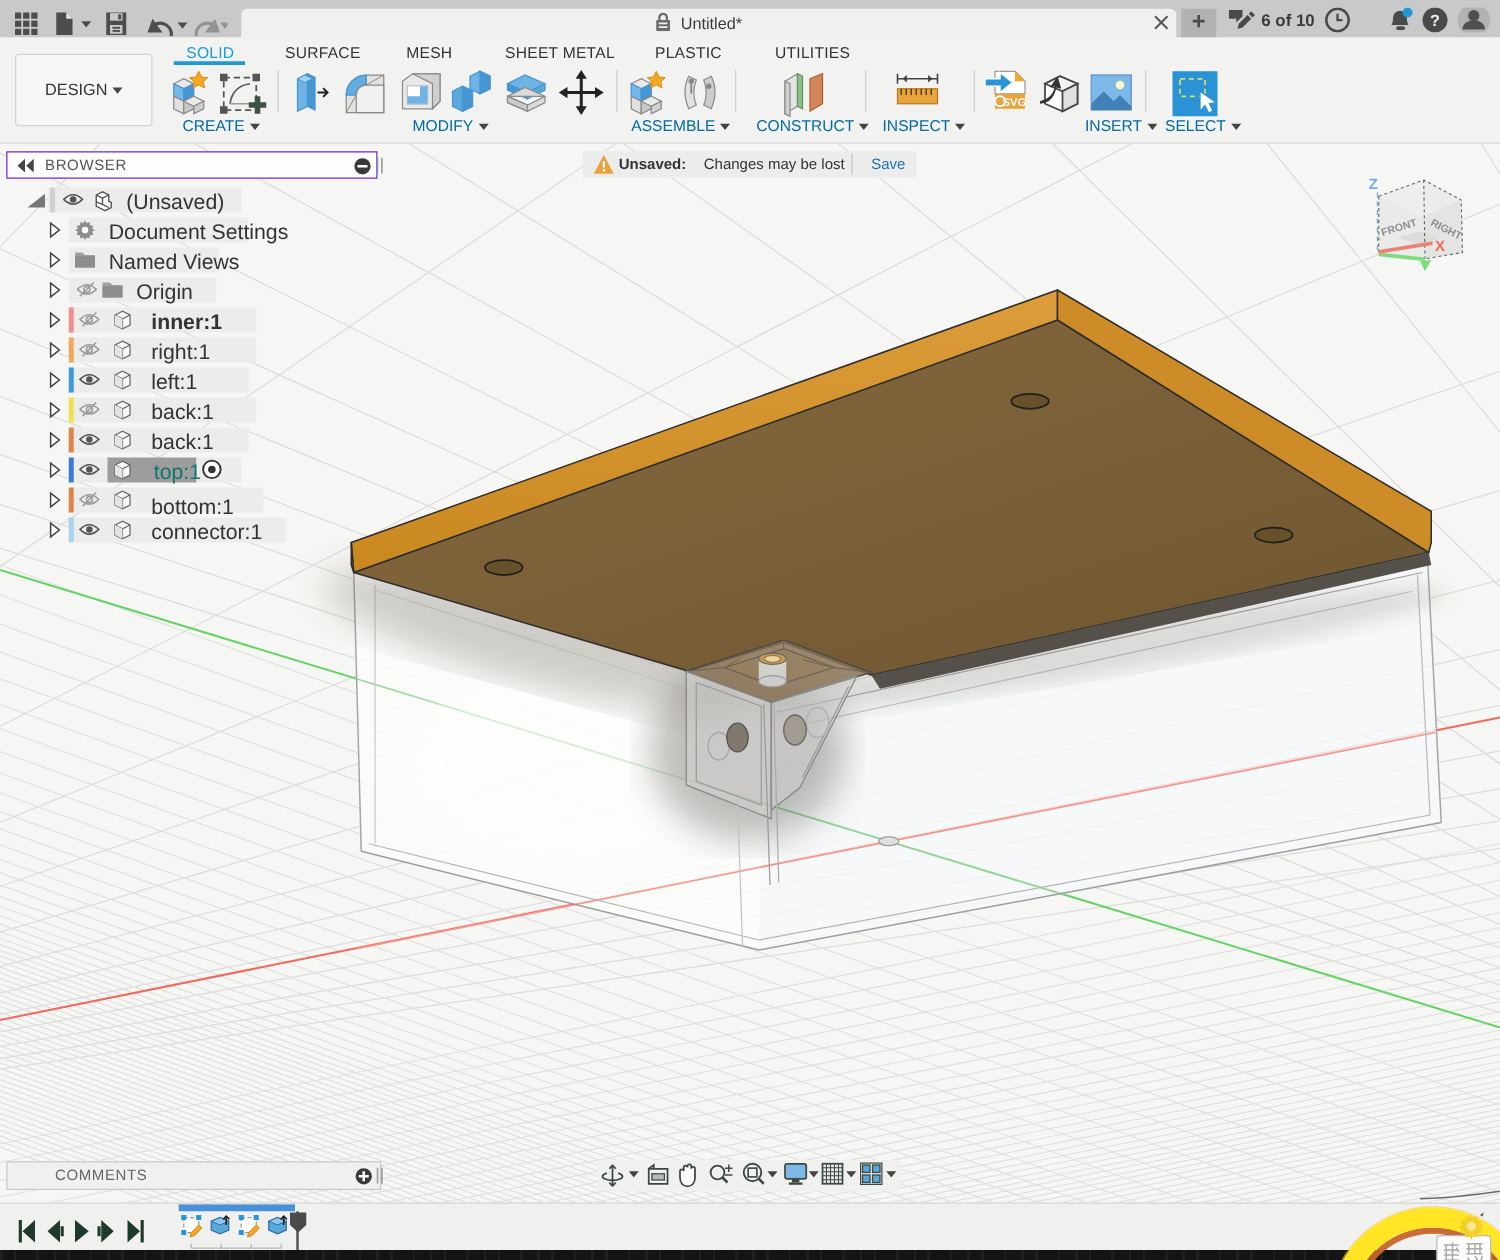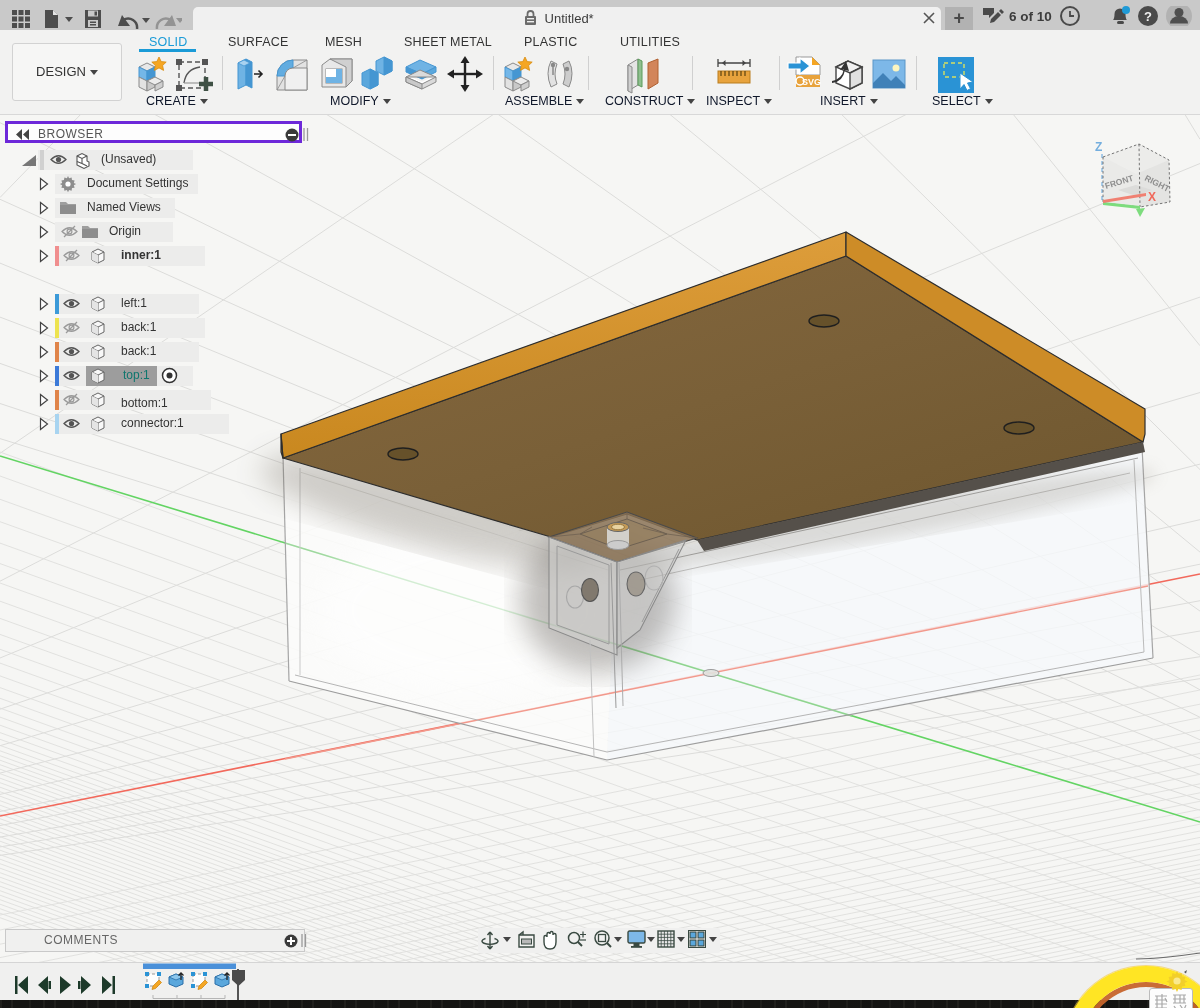--- a/index.html
+++ b/index.html
@@ -12,30 +12,30 @@
   #tab { left:193px; top:7px; width:748px; height:23px; background:#f0f0f0; border-radius:5px 5px 0 0; }
   #tabtitle { left:185px; top:6px; width:748px; height:24px; text-align:center; font-size:13px; color:#3c3c3c; line-height:25px; }
   #plusbtn { left:945px; top:7px; width:28px; height:23px; background:#b2b2b2; color:#4a4a4a; font-size:19px; text-align:center; line-height:22px; font-weight:bold; }
 
   
   #toolbar { left:0; top:30px; width:1200px; height:85px; background:#f2f2f1; border-bottom:1px solid #d8d8d8; }
   #designbtn { left:12px; top:13px; width:110px; height:58px; background:#f6f6f5; border:1px solid #d2d2d2; border-radius:3px; font-size:13px; color:#333; text-align:center; line-height:56px; }
   .ttab { top:5px; font-size:12.5px; color:#333; letter-spacing:0.2px; }
   .ttab.active { color:#1a9bd7; }
   #solidline { left:139px; top:19px; width:57px; height:3px; background:#1a9bd7; }
-  .glabel { top:64px; font-size:12.5px; color:#0f172a; }
+  .glabel { top:64px; font-size:12.5px; color:#0369a1; }
   .gdiv { top:26px; width:1px; height:34px; background:#d0d0d0; }
   .caret { display:inline-block; width:0; height:0; border-left:4px solid transparent; border-right:4px solid transparent; border-top:5px solid #444; margin-left:4px; vertical-align:middle; }
 
   
   #viewport { left:0; top:115px; width:1200px; height:847px; background:#f6f6f4; }
 
   
-  #browserhead { left:5px; top:6px; width:297px; height:22px; background:#fdfdfd; border:3px solid #6d28d9; font-size:12px; color:#555; }
-  .trow { position:absolute; height:24px; font-size:12px; color:#333; }
+  #browserhead { left:5px; top:6px; width:297px; height:22px; background:#fdfdfd; border:1px solid #6d28d9; font-size:12px; color:#555; }
+  .trow { position:absolute; height:24px; font-size:17px; color:#333; }
   .rowbg { position:absolute; top:2px; height:20px; background:#ececeb; }
   .cbar { position:absolute; left:55px; top:2px; width:4px; height:20px; }
 
   
   #warnbar { left:466px; top:6px; width:267px; height:21px; background:#ececec; font-size:12px; color:#333; }
 
   
   #comments { left:5px; top:814px; width:300px; height:23px; background:#f0f0ef; border:1px solid #c9c9c9; font-size:12px; color:#666; }
 
   
@@ -379,21 +379,21 @@
       <rect x="6" y="8" width="20" height="14" fill="none" stroke="#d8e060" stroke-width="1.4" stroke-dasharray="4,3"></rect>
       <path d="M22 18 l0 16 4 -4.5 3 6 3.5 -1.8 -3 -5.7 5.5 -1 z" fill="#fff" stroke="#2a93d5" stroke-width="1"></path>
     </g>
     </svg>
 
   <div class="abs glabel" style="left:146px">CREATE<span class="caret"></span></div>
   <div class="abs glabel" style="left:330px">MODIFY<span class="caret"></span></div>
   <div class="abs glabel" style="left:505px">ASSEMBLE<span class="caret"></span></div>
   <div class="abs glabel" style="left:605px">CONSTRUCT<span class="caret"></span></div>
   <div class="abs glabel" style="left:706px">INSPECT<span class="caret"></span></div>
-  <div class="abs glabel" style="left:820px">INSERT<span class="caret"></span></div>
+  <div class="abs glabel" style="left:868px">INSERT<span class="caret"></span></div>
   <div class="abs glabel" style="left:932px">SELECT<span class="caret"></span></div>
 
   <div class="abs gdiv" style="left:222px"></div>
   <div class="abs gdiv" style="left:493px"></div>
   <div class="abs gdiv" style="left:588px"></div>
   <div class="abs gdiv" style="left:692px"></div>
   <div class="abs gdiv" style="left:779px"></div>
   <div class="abs gdiv" style="left:916px"></div>
 </div>
 
@@ -477,20 +477,39 @@
       <line x1="3" y1="12" x2="14" y2="1" stroke="#9a9a9a" stroke-width="1.3"></line>
       </svg>
       <svg style="position:absolute;left:89px;top:3px" width="18" height="18" viewBox="0 0 18 18">
       <polygon points="3,5 9,2 15,5 15,13 9,16 3,13" fill="#f8f8f8" stroke="#666" stroke-width="1"></polygon>
       <polyline points="3,5 9,8 15,5" fill="none" stroke="#666" stroke-width="1"></polyline>
       <line x1="9" y1="8" x2="9" y2="16" stroke="#666" stroke-width="1"></line>
       <polygon points="3,5 9,8 9,16 3,13" fill="#e4e4e4" stroke="none"></polygon>
       </svg>
       <span style="position:absolute;left:121px;top:4px;font-weight:bold;">inner:1</span>
     </div>
+<div class="trow" style="left:0;top:153px;width:300px">
+      <div class="rowbg" style="left:55px;width:150px"></div>
+      <svg style="position:absolute;left:39px;top:5px" width="10" height="14" viewBox="0 0 10 14">
+      <path d="M1.5 1.5 L8.5 7 L1.5 12.5 Z" fill="#fdfdfd" stroke="#444" stroke-width="1.2"></path>
+      </svg>
+      <div class="cbar" style="background:#f0a95c"></div>
+      <svg style="position:absolute;left:63px;top:5px" width="17" height="13" viewBox="0 0 17 13">
+      <path d="M1 6.5 Q8.5 -1 16 6.5 Q8.5 14 1 6.5 Z" fill="none" stroke="#9a9a9a" stroke-width="1.2"></path>
+      <circle cx="8.5" cy="6.5" r="2.4" fill="none" stroke="#9a9a9a" stroke-width="1.2"></circle>
+      <line x1="3" y1="12" x2="14" y2="1" stroke="#9a9a9a" stroke-width="1.3"></line>
+      </svg>
+      <svg style="position:absolute;left:89px;top:3px" width="18" height="18" viewBox="0 0 18 18">
+      <polygon points="3,5 9,2 15,5 15,13 9,16 3,13" fill="#f8f8f8" stroke="#666" stroke-width="1"></polygon>
+      <polyline points="3,5 9,8 15,5" fill="none" stroke="#666" stroke-width="1"></polyline>
+      <line x1="9" y1="8" x2="9" y2="16" stroke="#666" stroke-width="1"></line>
+      <polygon points="3,5 9,8 9,16 3,13" fill="#e4e4e4" stroke="none"></polygon>
+      </svg>
+      <span style="position:absolute;left:121px;top:4px;">right:1</span>
+    </div>
 <div class="trow" style="left:0;top:177px;width:300px">
       <div class="rowbg" style="left:55px;width:144px"></div>
       <svg style="position:absolute;left:39px;top:5px" width="10" height="14" viewBox="0 0 10 14">
       <path d="M1.5 1.5 L8.5 7 L1.5 12.5 Z" fill="#fdfdfd" stroke="#444" stroke-width="1.2"></path>
       </svg>
       <div class="cbar" style="background:#3c9ad8"></div>
       <svg style="position:absolute;left:63px;top:5px" width="17" height="13" viewBox="0 0 17 13">
       <path d="M1 6.5 Q8.5 -1 16 6.5 Q8.5 14 1 6.5 Z" fill="none" stroke="#555" stroke-width="1.3"></path>
       <circle cx="8.5" cy="6.5" r="2.6" fill="#555"></circle>
       </svg>
@@ -593,20 +612,31 @@
       </svg>
       <svg style="position:absolute;left:89px;top:3px" width="18" height="18" viewBox="0 0 18 18">
       <polygon points="3,5 9,2 15,5 15,13 9,16 3,13" fill="#f8f8f8" stroke="#666" stroke-width="1"></polygon>
       <polyline points="3,5 9,8 15,5" fill="none" stroke="#666" stroke-width="1"></polyline>
       <line x1="9" y1="8" x2="9" y2="16" stroke="#666" stroke-width="1"></line>
       <polygon points="3,5 9,8 9,16 3,13" fill="#e4e4e4" stroke="none"></polygon>
       </svg>
       <span style="position:absolute;left:121px;top:4px;">connector:1</span>
     </div>
 
+  <div class="abs" id="warnbar">
+    <svg style="position:absolute;left:8px;top:2px" width="18" height="17" viewBox="0 0 18 17">
+        <path d="M9 1 L17 16 H1 Z" fill="#e8a33d"></path>
+        <rect x="8.2" y="6" width="1.8" height="5" fill="#fff"></rect>
+        <rect x="8.2" y="12.3" width="1.8" height="1.8" fill="#fff"></rect>
+      </svg>
+    <span style="position:absolute;left:29px;top:3px;font-weight:bold">Unsaved:</span>
+    <span style="position:absolute;left:97px;top:3px">Changes may be lost</span>
+    <div style="position:absolute;left:215px;top:2px;width:1px;height:17px;background:#c2c2c2"></div>
+    <span style="position:absolute;left:231px;top:3px;color:#1a72b8">Save</span>
+  </div>
 
   <div class="abs" id="comments">
     <span style="position:absolute;left:38px;top:3px;letter-spacing:0.5px">COMMENTS</span>
     <svg style="position:absolute;left:278px;top:4px" width="14" height="14" viewBox="0 0 14 14">
         <circle cx="7" cy="7" r="6.5" fill="#3a3a3a"></circle>
         <rect x="3" y="6" width="8" height="2" fill="#fff"></rect>
         <rect x="6" y="3" width="2" height="8" fill="#fff"></rect>
       </svg>
     <svg style="position:absolute;left:295px;top:4px" width="6" height="13" viewBox="0 0 6 13">
         <path d="M1 0 V13 M4.5 0 V13" stroke="#9a9a9a" stroke-width="1.3"></path>

